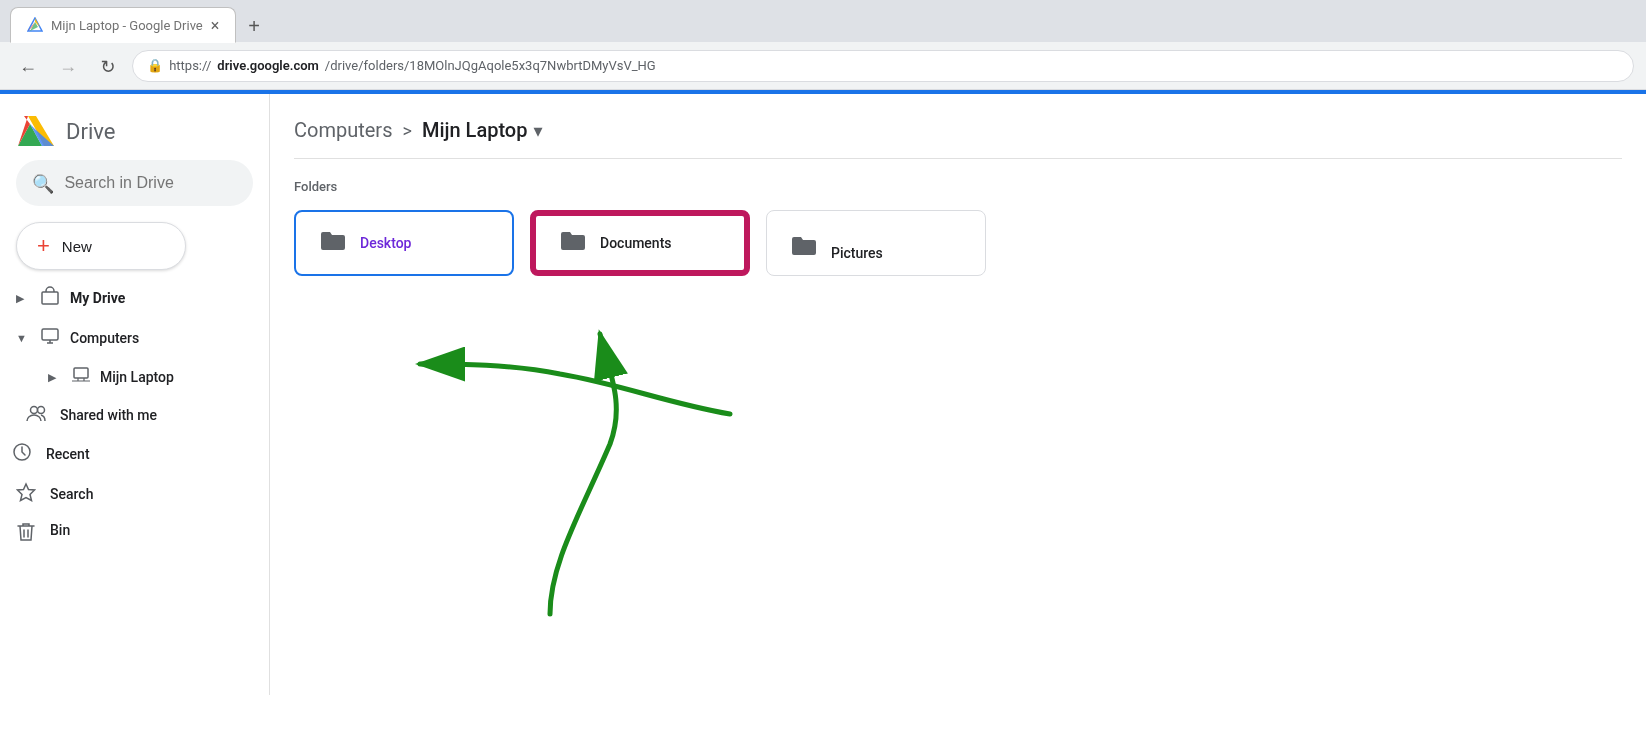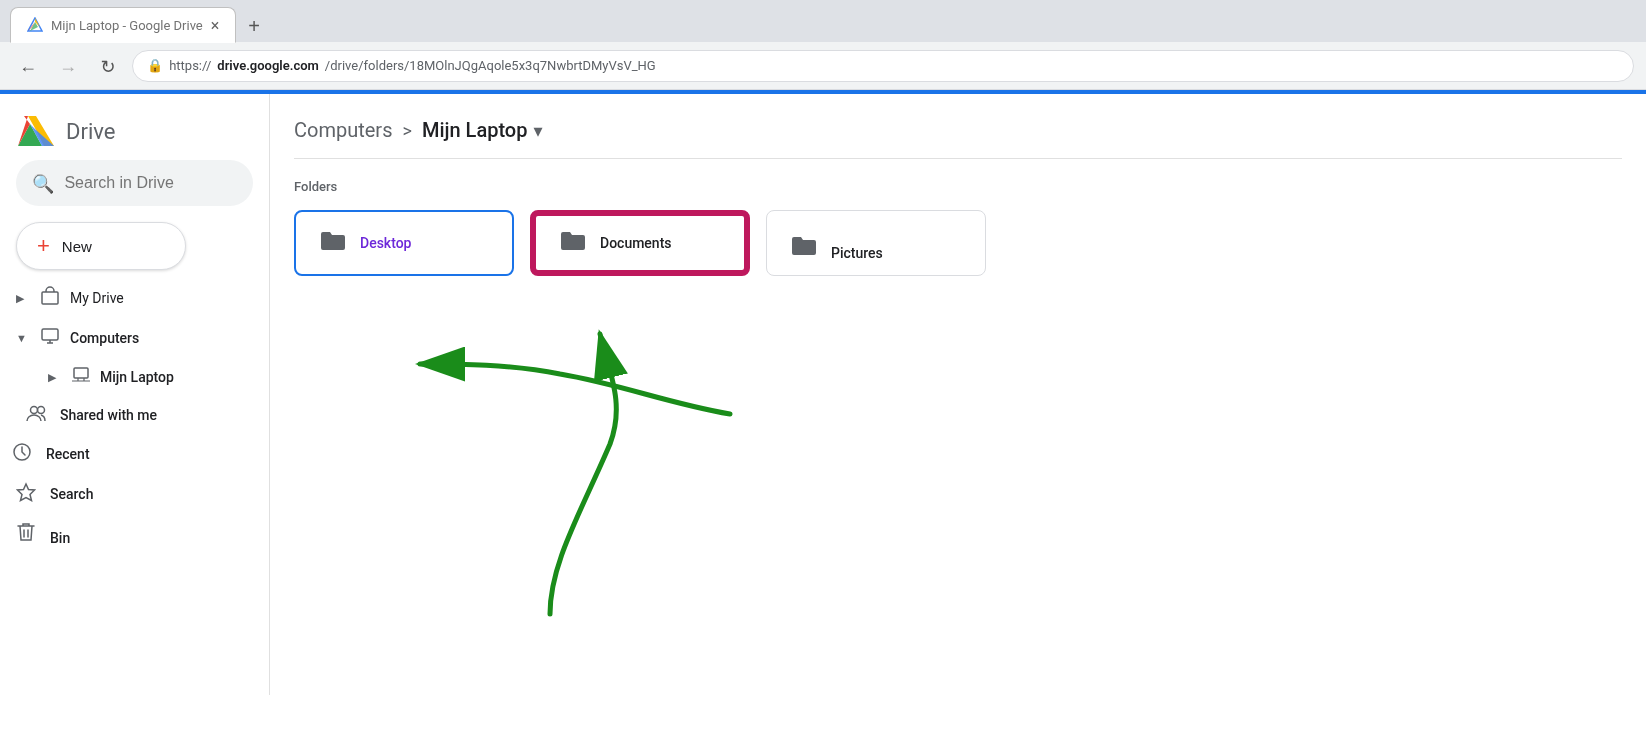--- a/index.html
+++ b/index.html
@@ -70,21 +70,21 @@
     </div>
 
     <div style="display:flex; align-items:center; gap:10px; padding:8px 16px; cursor:pointer; border-radius:0 24px 24px 0; margin-right:16px; font-size:14px; color:#202124;">
       <span style="font-size:11px; color:#5f6368; width:14px;">▶</span>
       <span style="font-size:16px; color:#5f6368;">
         <svg width="20" height="20" viewBox="0 0 20 20" fill="none">
           <rect x="2" y="6" width="16" height="12" rx="1" stroke="#5f6368" stroke-width="1.5" fill="none"></rect>
           <path d="M6 6V5a4 4 0 018 0v1" stroke="#5f6368" stroke-width="1.5" fill="none"></path>
         </svg>
       </span>
-      <span style="font-weight:400;">My Drive</span>
+      <span style="font-weight:700;">My Drive</span>
     </div>
 
     <div style="display:flex; align-items:center; gap:10px; padding:8px 16px; cursor:pointer; border-radius:0 24px 24px 0; margin-right:16px; font-size:14px; color:#202124;">
       <span style="font-size:11px; color:#5f6368; width:14px;">▼</span>
       <span style="font-size:16px; color:#5f6368;">
         <svg width="20" height="20" viewBox="0 0 20 20" fill="none">
           <rect x="2" y="3" width="16" height="11" rx="1.5" stroke="#5f6368" stroke-width="1.5" fill="none"></rect>
           <path d="M7 17h6M10 14v3" stroke="#5f6368" stroke-width="1.5"></path>
         </svg>
       </span>
@@ -126,21 +126,21 @@
 
     <div style="display:flex; align-items:center; gap:14px; padding:8px 16px; cursor:pointer; border-radius:0 24px 24px 0; margin-right:16px; font-size:14px; color:#202124;">
       <span style="font-size:18px; color:#5f6368; width:20px; text-align:center;">
         <svg width="20" height="20" viewBox="0 0 20 20" fill="none">
           <polygon points="10,2 12.5,7.5 18.5,8 14,12.5 15.5,18.5 10,15.5 4.5,18.5 6,12.5 1.5,8 7.5,7.5" stroke="#5f6368" stroke-width="1.5" fill="none"></polygon>
         </svg>
       </span>
       <span style="font-weight:500;">Search</span>
     </div>
 
-    <div style="display:flex; align-items:flex-end; gap:14px; padding:8px 16px; cursor:pointer; border-radius:0 24px 24px 0; margin-right:16px; font-size:14px; color:#202124;">
+    <div style="display:flex; align-items:flex-start; gap:14px; padding:8px 16px; cursor:pointer; border-radius:0 24px 24px 0; margin-right:16px; font-size:14px; color:#202124;">
       <span style="font-size:18px; color:#5f6368; width:20px; text-align:center;">
         <svg width="18" height="20" viewBox="0 0 18 20" fill="none">
           <path d="M1 4h16M6 4V2h6v2M3 4l1 14h10L15 4" stroke="#5f6368" stroke-width="1.5" stroke-linecap="round" fill="none"></path>
           <path d="M7 8v7M11 8v7" stroke="#5f6368" stroke-width="1.5" stroke-linecap="round"></path>
         </svg>
       </span>
       <span style="font-weight:500;">Bin</span>
     </div>
   </div>
 

